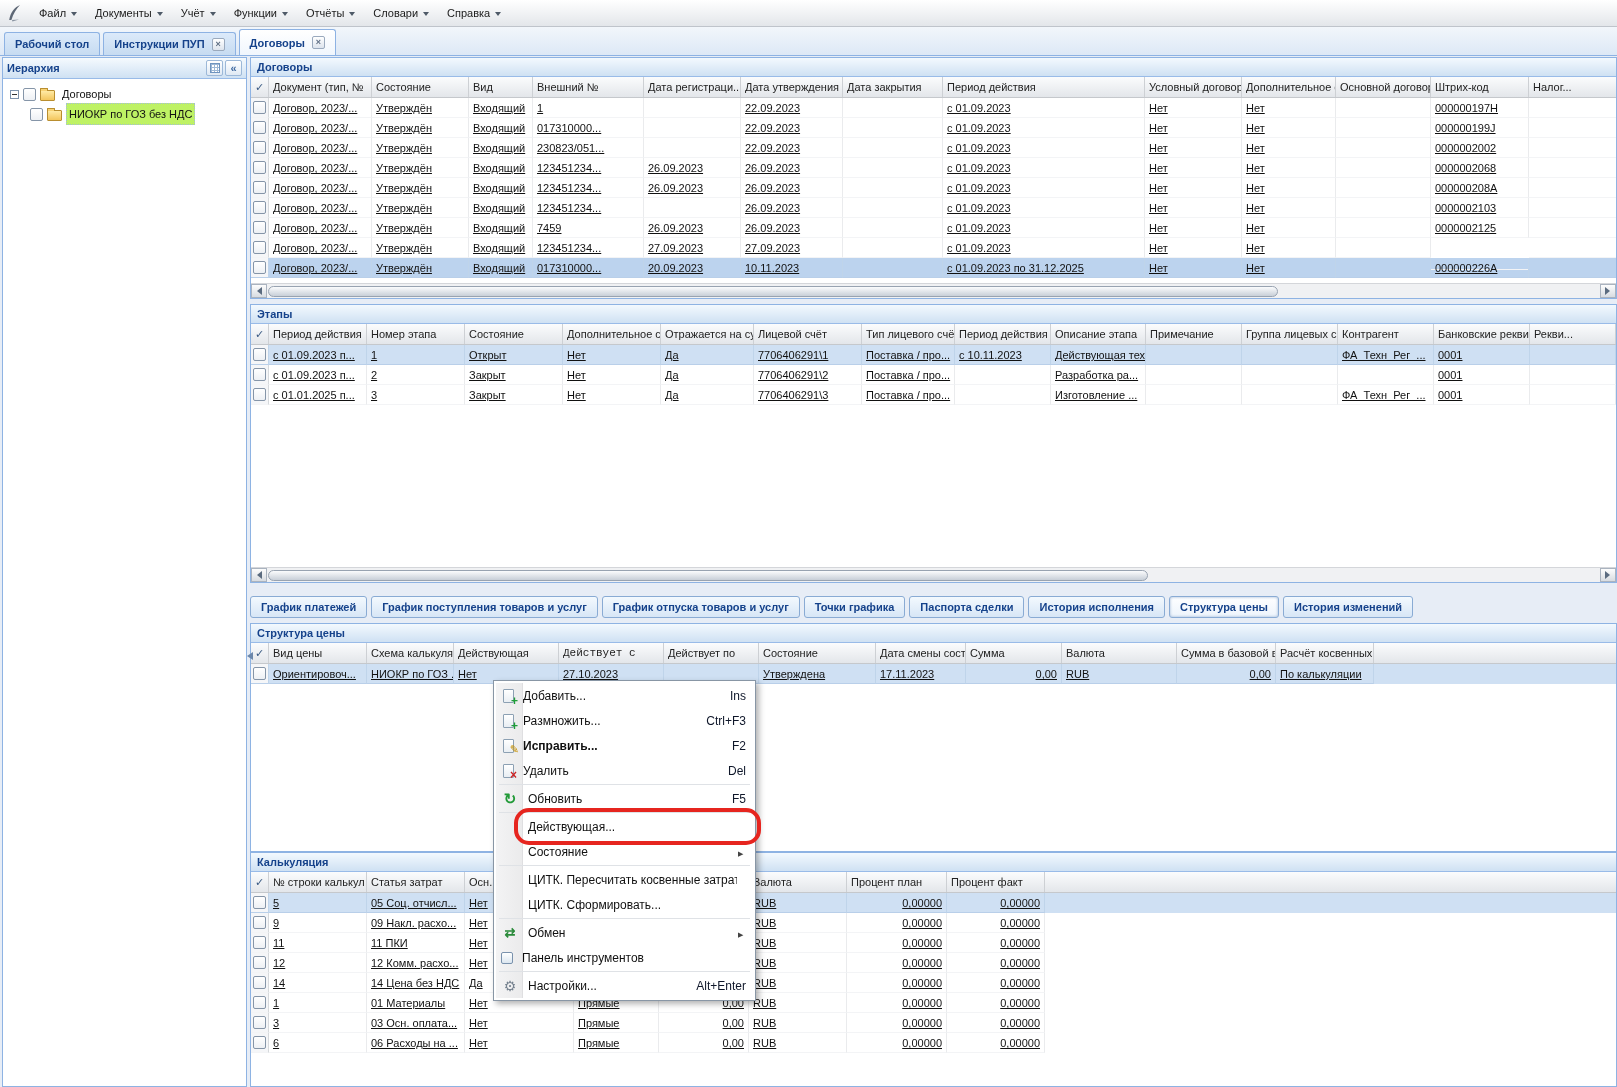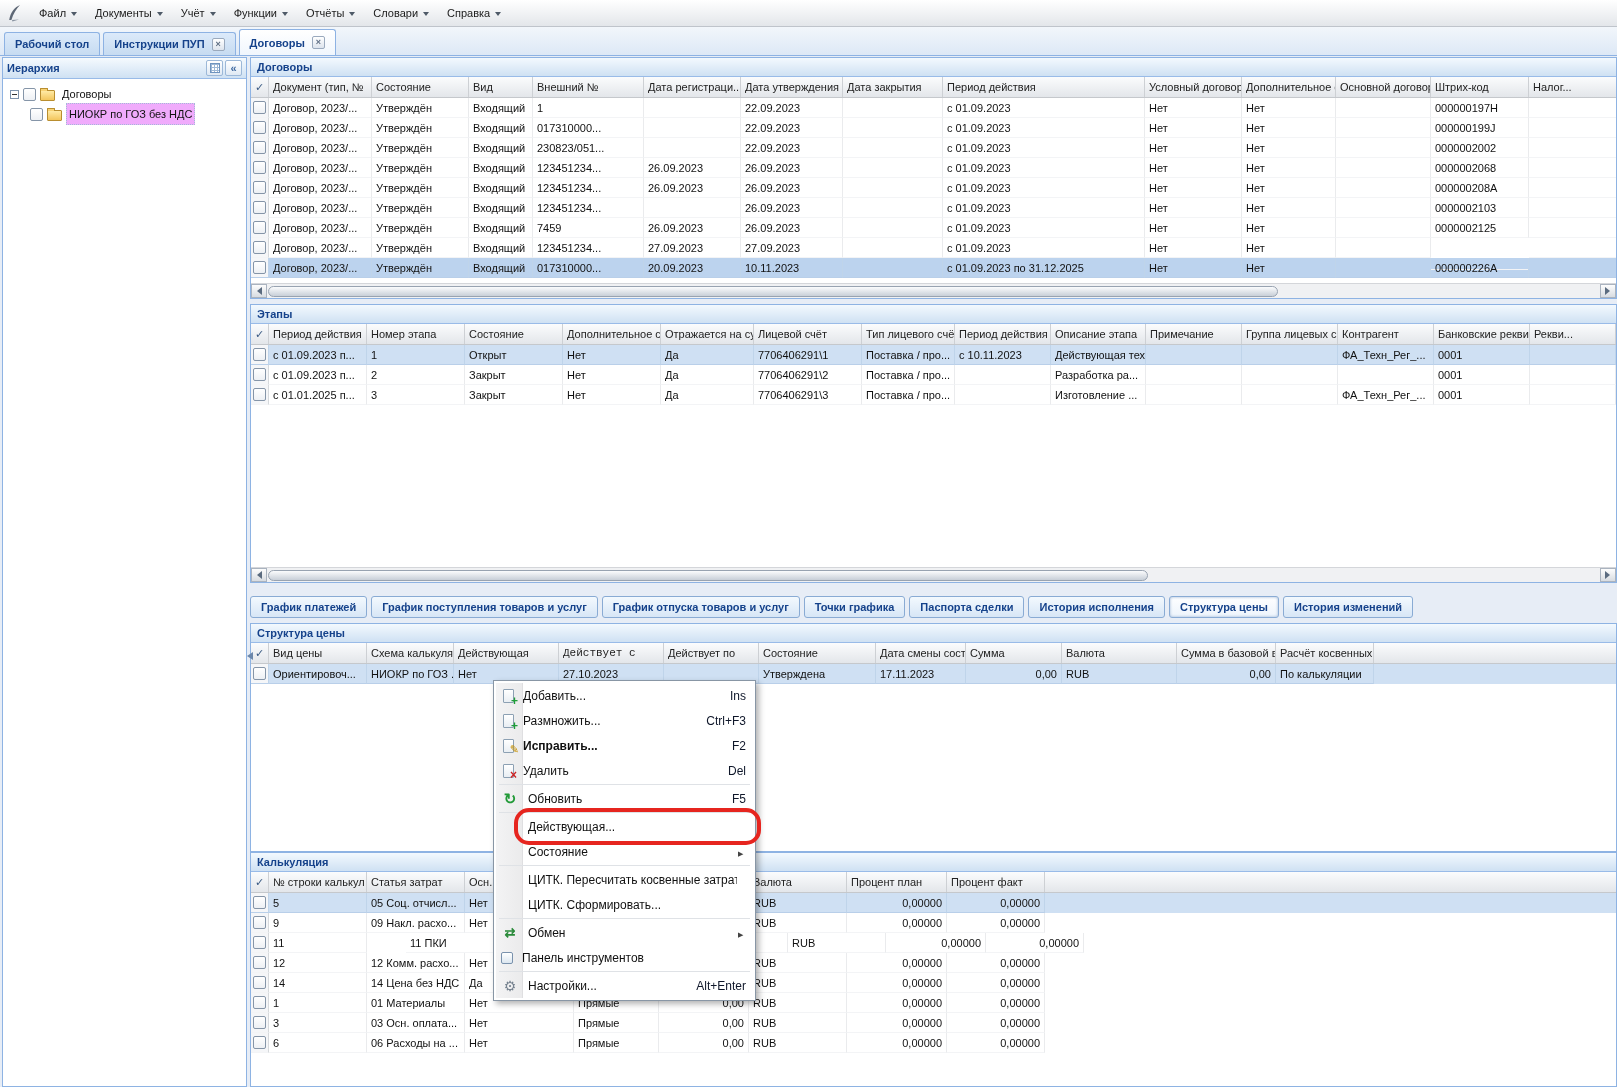--- a/index.html
+++ b/index.html
@@ -29,31 +29,31 @@
   .ic-collapse::before{content:'«';}
   .tree{padding:5px 3px;}
   .tree-row{height:20px;display:flex;align-items:center;gap:4px;padding-left:4px;}
   .tree-row.child{padding-left:24px;}
   .expander{width:9px;height:9px;flex:none;border:1px solid #7e93ad;background:#fff;position:relative;}
   .expander::before{content:'';position:absolute;left:1px;right:1px;top:3px;height:1px;background:#333;}
   .checkbox{width:13px;height:13px;flex:none;border:1px solid #8595a8;border-radius:2px;background:linear-gradient(#ffffff,#edf0f4);display:inline-block;}
   .folder{width:15px;height:11px;flex:none;position:relative;background:linear-gradient(#ffeaa4,#f3c65d);border:1px solid #b98e2f;border-radius:1px;margin-top:2px;}
   .folder::before{content:'';position:absolute;top:-3px;left:-1px;width:6px;height:2px;background:#f7d274;border:1px solid #b98e2f;border-bottom:none;border-radius:1px 1px 0 0;}
   .tree-label{padding:1px 3px;white-space:nowrap;}
-  .tree-row.selected .tree-label{background:#f0abfc;border:1px dotted #a3bbd8;padding:4px 2px;}
+  .tree-row.selected .tree-label{background:#bef264;border:1px dotted #a3bbd8;padding:4px 2px;}
 
   
   .panel{position:absolute;left:250px;right:0;background:#fff;border:1px solid #8eb3e3;overflow:hidden;}
   .sec-hdr{height:19px;background:linear-gradient(#f3f9fe,#cfe1f3);border-bottom:1px solid #99bbe8;color:var(--accent,#15428b);font-weight:bold;display:flex;align-items:center;padding:0 6px;}
   .grid-hdr{display:flex;height:21px;background:linear-gradient(#fbfcfd,#e3e6ea);border-bottom:1px solid #c5c8cc;overflow:hidden;}
   .hcell{flex:none;border-right:1px solid #cdd0d4;padding:4px 4px 0 4px;white-space:nowrap;overflow:hidden;color:#222;}
   .hcell.cbcol{text-align:center;padding:4px 0 0 0;color:#3a5a83;}
   .hcell.hfill{flex:1;border-right:none;}
   .grid-body{background:#fff;}
-  .grid-row{display:flex;height:20px;background:#fff;}
+  .grid-row{display:flex;height:20px;background:#fff;text-decoration:underline;}
   .grid-row.sel{background:var(--selection,#cfe0f3);}
   .grid[data-sel="strong"] .grid-row.sel{background:var(--selection-strong,#bcd3ee);}
   .cell{flex:none;border-right:1px solid #eaebed;border-bottom:1px solid #f3f4f6;padding:4px 4px 0 4px;white-space:nowrap;overflow:hidden;}
   .cell.num{text-align:right;}
   .cell.cbcol{display:flex;align-items:center;justify-content:center;background:#f5f6f8;border-right:1px solid #d6d9dc;padding:0;}
   .grid-row.sel .cell{border-bottom-color:#b9cfe9;border-right-color:#bfd4ea;}
 
   
   .hscroll{position:absolute;left:0;right:0;bottom:0;height:15px;background:#f0f1f3;border-top:1px solid #d4d6da;display:flex;align-items:center;}
   .sb-btn{width:16px;height:14px;flex:none;background:linear-gradient(#fdfdfd,#d8dce1);border:1px solid #aab3bf;display:flex;align-items:center;justify-content:center;}
@@ -558,21 +558,21 @@
           <div class="cell num" style="width: 90px;"></div>
           <div class="cell" style="width: 98px;">RUB</div>
           <div class="cell num" style="width: 100px;">0,00000</div>
           <div class="cell num" style="width: 98px;">0,00000</div>
         </div>
         <div class="grid-row">
           <div class="cell cbcol" style="width: 18px;">
             <span class="checkbox"></span>
           </div>
           <div class="cell" style="width: 98px;">11</div>
-          <div class="cell" style="width: 98px; margin-left: 39px;">11 ПКИ</div>
+          <div class="cell" style="width: 98px;">11 ПКИ</div>
           <div class="cell" style="width: 109px;">Нет</div>
           <div class="cell" style="width: 85px;"></div>
           <div class="cell num" style="width: 90px;"></div>
           <div class="cell" style="width: 98px;">RUB</div>
           <div class="cell num" style="width: 100px;">0,00000</div>
           <div class="cell num" style="width: 98px;">0,00000</div>
         </div>
         <div class="grid-row">
           <div class="cell cbcol" style="width: 18px;">
             <span class="checkbox"></span>

